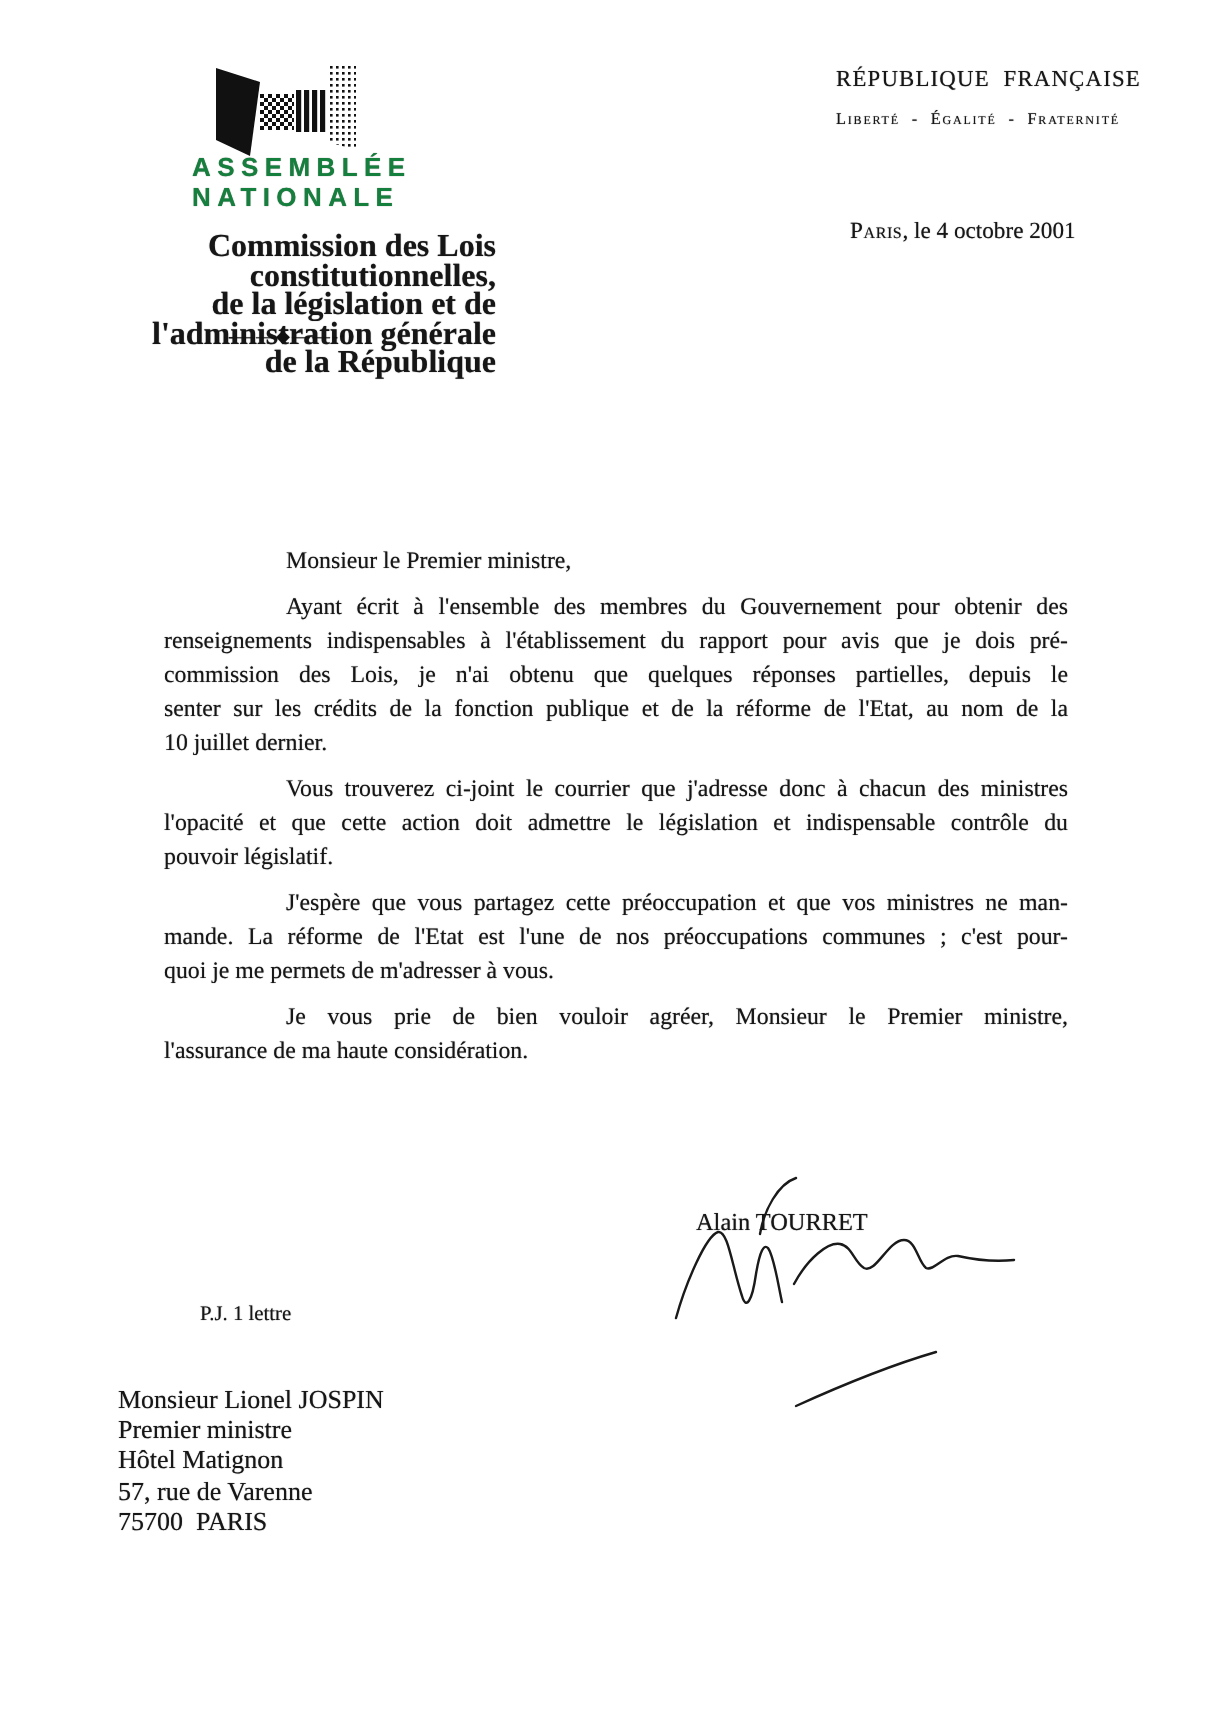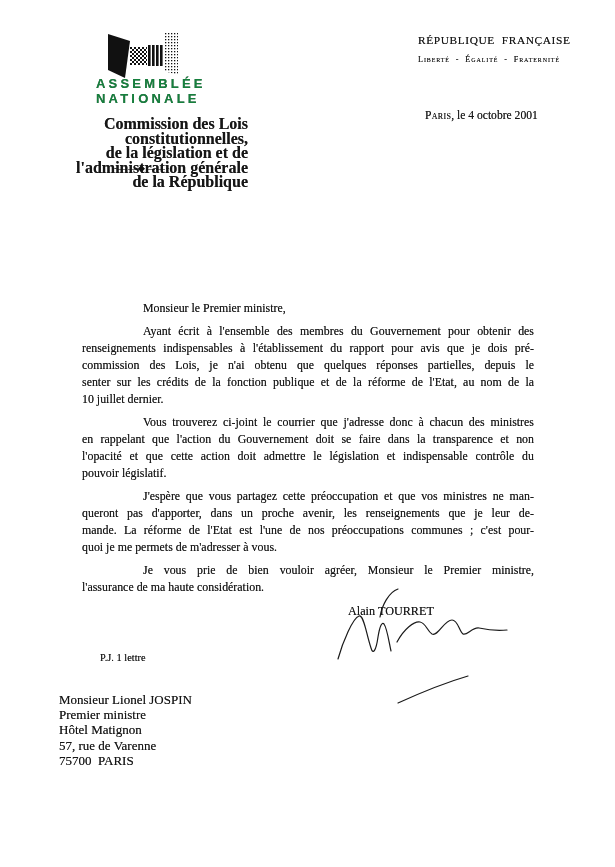--- a/index.html
+++ b/index.html
@@ -40,21 +40,21 @@
     font-size: 11.4px; letter-spacing: 0.6px; font-weight: 500;
   }
   .motto {
     position: absolute; left: 418px; top: 55px;
     font-variant: small-caps; font-size: 8.2px; letter-spacing: 0.9px;
   }
   .place-date { position: absolute; left: 425px; top: 109px; font-size: 11.6px; }
   .place-date .city { font-variant: small-caps; letter-spacing: 0.3px; }
 
   
-  .body-text { position: absolute; left: 82px; top: 272px; width: 452px; font-size: 11.9px; line-height: 17px; margin-top: 28px; }
+  .body-text { position: absolute; left: 82px; top: 272px; width: 452px; font-size: 11.9px; line-height: 17px; }
   .salutation { text-indent: 61px; margin-bottom: 6px; }
   .para { margin-bottom: 6px; }
   .para .pline { text-align: justify; text-align-last: justify; white-space: nowrap; }
   .para .pline:last-child { text-align-last: left; }
   .para .pline:first-child { text-indent: 61px; }
 
   
   .sig-name { position: absolute; left: 348px; top: 604px; font-size: 12.2px; }
   .sig-svg { position: absolute; left: 330px; top: 585px; }
 
@@ -110,27 +110,25 @@
     <div class="salutation">Monsieur le Premier ministre,</div>
     <div class="para">
         <div class="pline">Ayant écrit à l'ensemble des membres du Gouvernement pour obtenir des</div>
         <div class="pline">renseignements indispensables à l'établissement du rapport pour avis que je dois pré-</div>
         <div class="pline">commission des Lois, je n'ai obtenu que quelques réponses partielles, depuis le</div>
         <div class="pline">senter sur les crédits de la fonction publique et de la réforme de l'Etat, au nom de la</div>
         <div class="pline">10 juillet dernier.</div>
       </div>
     <div class="para">
         <div class="pline">Vous trouverez ci-joint le courrier que j'adresse donc à chacun des ministres</div>
-        <div class="pline">en rappelant que l'action du Gouvernement doit se faire dans la transparence et non</div>
         <div class="pline">l'opacité et que cette action doit admettre le législation et indispensable contrôle du</div>
         <div class="pline">pouvoir législatif.</div>
       </div>
     <div class="para">
         <div class="pline">J'espère que vous partagez cette préoccupation et que vos ministres ne man-</div>
-        <div class="pline">queront pas d'apporter, dans un proche avenir, les renseignements que je leur de-</div>
         <div class="pline">mande. La réforme de l'Etat est l'une de nos préoccupations communes ; c'est pour-</div>
         <div class="pline">quoi je me permets de m'adresser à vous.</div>
       </div>
     <div class="para">
         <div class="pline">Je vous prie de bien vouloir agréer, Monsieur le Premier ministre,</div>
         <div class="pline">l'assurance de ma haute considération.</div>
       </div>
   </div>
 
   <div class="sig-name">Alain TOURRET</div>

